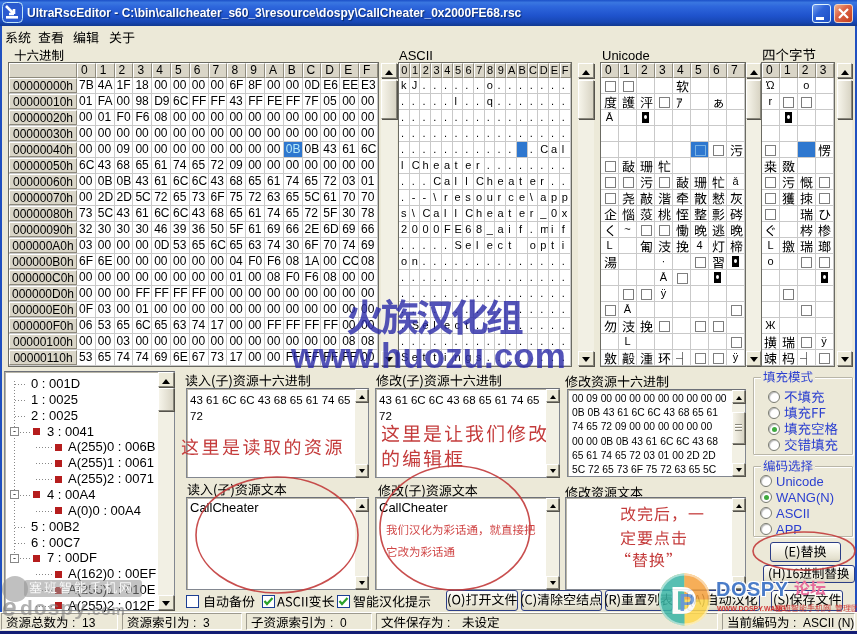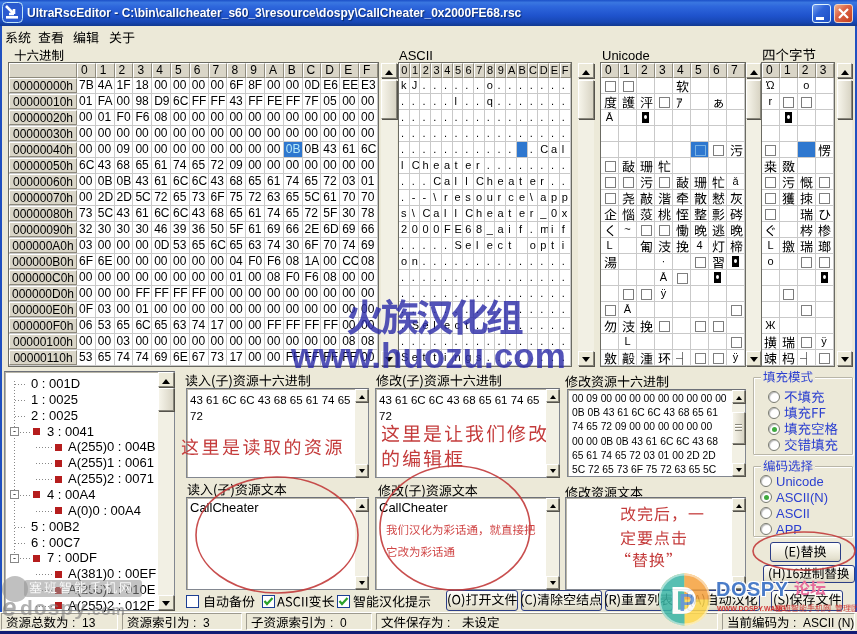--- a/index.html
+++ b/index.html
@@ -1462,21 +1462,21 @@
 <div class="a" style="left:15px;top:399.85px;width:12px;height:1px;background-image:repeating-linear-gradient(90deg,#888 0 1px,transparent 1px 3px)"></div>
 <div class="a" style="left:31px;top:392.85px;font-size:13px;line-height:14px">1 :  0025</div>
 <div class="a" style="left:15px;top:415.7px;width:12px;height:1px;background-image:repeating-linear-gradient(90deg,#888 0 1px,transparent 1px 3px)"></div>
 <div class="a" style="left:31px;top:408.7px;font-size:13px;line-height:14px">2 :  0025</div>
 <div class="a" style="left:10px;top:427.05px;width:9px;height:9px;background:#fff;border:1px solid #888;font-size:9px;line-height:7px;text-align:center;color:#000">-</div>
 <div class="a" style="left:20px;top:431.55px;width:12px;height:1px;background-image:repeating-linear-gradient(90deg,#888 0 1px,transparent 1px 3px)"></div>
 <div class="a" style="left:33px;top:428.05px;width:7px;height:7px;background:#b51d1d"></div>
 <div class="a" style="left:47px;top:424.55px;font-size:13px;line-height:14px">3 :  0041</div>
 <div class="a" style="left:36px;top:447.4px;width:16px;height:1px;background-image:repeating-linear-gradient(90deg,#888 0 1px,transparent 1px 3px)"></div>
 <div class="a" style="left:55px;top:443.9px;width:7px;height:7px;background:#b51d1d"></div>
-<div class="a" style="left:68px;top:440.4px;font-size:13px;line-height:14px">A(255)0 :  004B</div>
+<div class="a" style="left:68px;top:440.4px;font-size:13px;line-height:14px">A(255)0 :  006B</div>
 <div class="a" style="left:36px;top:463.25px;width:16px;height:1px;background-image:repeating-linear-gradient(90deg,#888 0 1px,transparent 1px 3px)"></div>
 <div class="a" style="left:55px;top:459.75px;width:7px;height:7px;background:#b51d1d"></div>
 <div class="a" style="left:68px;top:456.25px;font-size:13px;line-height:14px">A(255)1 :  0061</div>
 <div class="a" style="left:36px;top:479.1px;width:16px;height:1px;background-image:repeating-linear-gradient(90deg,#888 0 1px,transparent 1px 3px)"></div>
 <div class="a" style="left:55px;top:475.6px;width:7px;height:7px;background:#b51d1d"></div>
 <div class="a" style="left:68px;top:472.1px;font-size:13px;line-height:14px">A(255)2 :  0071</div>
 <div class="a" style="left:10px;top:490.45px;width:9px;height:9px;background:#fff;border:1px solid #888;font-size:9px;line-height:7px;text-align:center;color:#000">-</div>
 <div class="a" style="left:20px;top:494.95px;width:12px;height:1px;background-image:repeating-linear-gradient(90deg,#888 0 1px,transparent 1px 3px)"></div>
 <div class="a" style="left:33px;top:491.45px;width:7px;height:7px;background:#b51d1d"></div>
 <div class="a" style="left:47px;top:487.95px;font-size:13px;line-height:14px">4 :  00A4</div>
@@ -1486,21 +1486,21 @@
 <div class="a" style="left:15px;top:526.65px;width:12px;height:1px;background-image:repeating-linear-gradient(90deg,#888 0 1px,transparent 1px 3px)"></div>
 <div class="a" style="left:31px;top:519.65px;font-size:13px;line-height:14px">5 :  00B2</div>
 <div class="a" style="left:15px;top:542.5px;width:12px;height:1px;background-image:repeating-linear-gradient(90deg,#888 0 1px,transparent 1px 3px)"></div>
 <div class="a" style="left:31px;top:535.5px;font-size:13px;line-height:14px">6 :  00C7</div>
 <div class="a" style="left:10px;top:553.85px;width:9px;height:9px;background:#fff;border:1px solid #888;font-size:9px;line-height:7px;text-align:center;color:#000">-</div>
 <div class="a" style="left:20px;top:558.35px;width:12px;height:1px;background-image:repeating-linear-gradient(90deg,#888 0 1px,transparent 1px 3px)"></div>
 <div class="a" style="left:33px;top:554.85px;width:7px;height:7px;background:#b51d1d"></div>
 <div class="a" style="left:47px;top:551.35px;font-size:13px;line-height:14px">7 :  00DF</div>
 <div class="a" style="left:36px;top:574.2px;width:16px;height:1px;background-image:repeating-linear-gradient(90deg,#888 0 1px,transparent 1px 3px)"></div>
 <div class="a" style="left:55px;top:570.7px;width:7px;height:7px;background:#b51d1d"></div>
-<div class="a" style="left:68px;top:567.2px;font-size:13px;line-height:14px">A(381)0 :  00EF</div>
+<div class="a" style="left:68px;top:567.2px;font-size:13px;line-height:14px">A(162)0 :  00EF</div>
 <div class="a" style="left:36px;top:590.05px;width:16px;height:1px;background-image:repeating-linear-gradient(90deg,#888 0 1px,transparent 1px 3px)"></div>
 <div class="a" style="left:55px;top:586.55px;width:7px;height:7px;background:#b51d1d"></div>
 <div class="a" style="left:68px;top:583.05px;font-size:13px;line-height:14px">A(255)1 :  010E</div>
 <div class="a" style="left:36px;top:605.9px;width:16px;height:1px;background-image:repeating-linear-gradient(90deg,#888 0 1px,transparent 1px 3px)"></div>
 <div class="a" style="left:55px;top:602.4px;width:7px;height:7px;background:#b51d1d"></div>
 <div class="a" style="left:68px;top:598.9px;font-size:13px;line-height:14px">A(255)2 :  012F</div>
 
 <div class="sb" style="left:158px;top:372px;width:16px;height:238px"></div>
 <div class="sbb" style="left:158px;top:372px;width:16px;height:15px">
     <div class="tri-u"></div>
@@ -1762,21 +1762,21 @@
     <use href="#g128" x="100"></use>
     <use href="#g129" x="200"></use>
     <use href="#g130" x="300"></use>
   </svg>
 
 <div class="rad" style="left:760px;top:475px"></div>
 <div class="a" style="left:776px;top:474px;font-size:13px;color:#2b3fd0">Unicode</div>
 
 <div class="rad" style="left:760px;top:491px"></div>
 <div class="a rdot" style="left:763.5px;top:494.5px"></div>
-<div class="a" style="left:776px;top:490px;font-size:13px;color:#2b3fd0">ASCII(N)</div>
+<div class="a" style="left:776px;top:490px;font-size:13px;color:#2b3fd0">WANG(N)</div>
 
 <div class="rad" style="left:760px;top:507px"></div>
 <div class="a" style="left:776px;top:506px;font-size:13px;color:#2b3fd0">ASCII</div>
 
 <div class="rad" style="left:760px;top:523px"></div>
 <div class="a" style="left:776px;top:522px;font-size:13px;color:#2b3fd0">APP</div>
 
 <div class="btn" style="left:770px;top:542px;width:71px;height:20px"></div>
 <svg style="position:absolute;left:784.278px;top:545px;overflow:visible;" width="42.4" height="14.6" viewBox="0 -88 326 112" fill="#000">
     <use href="#g77" x="0"></use>

